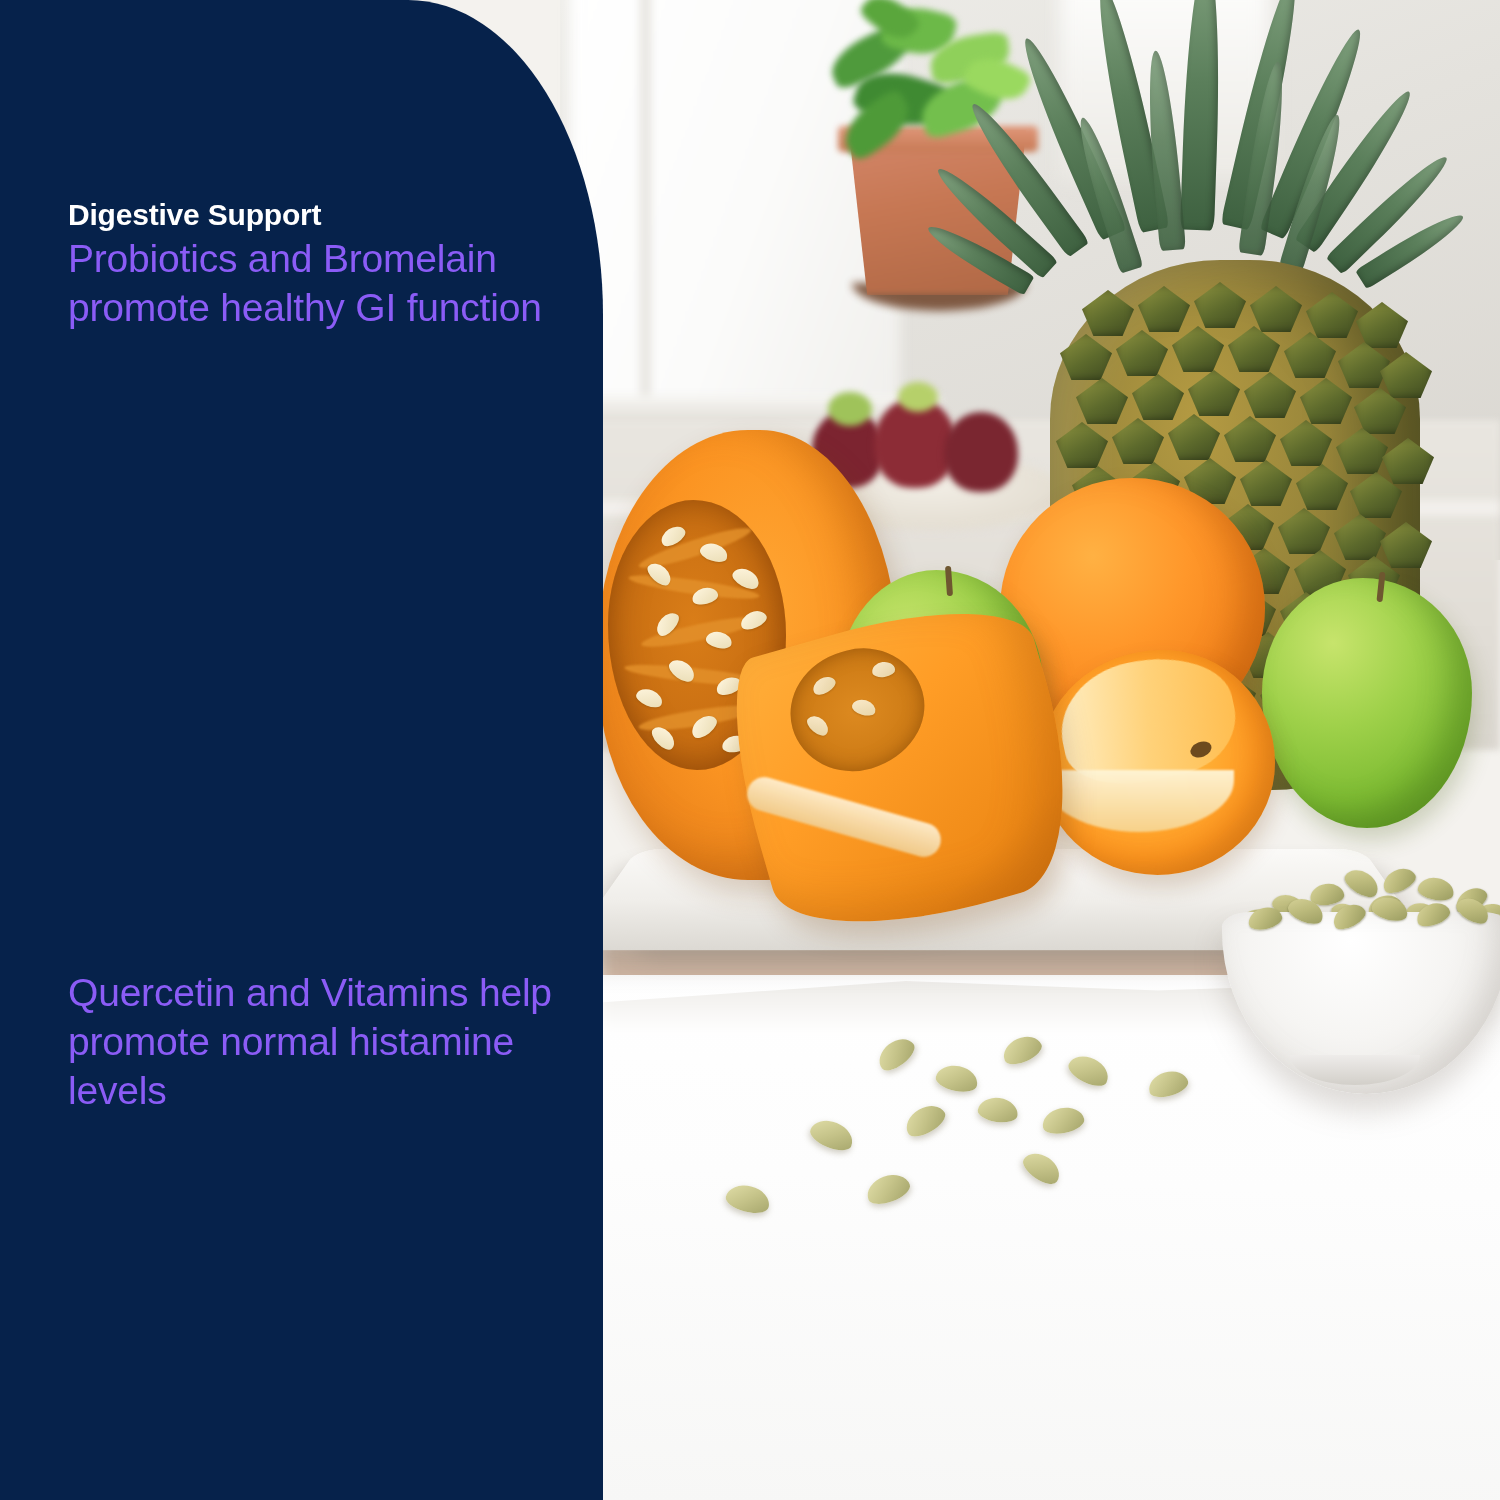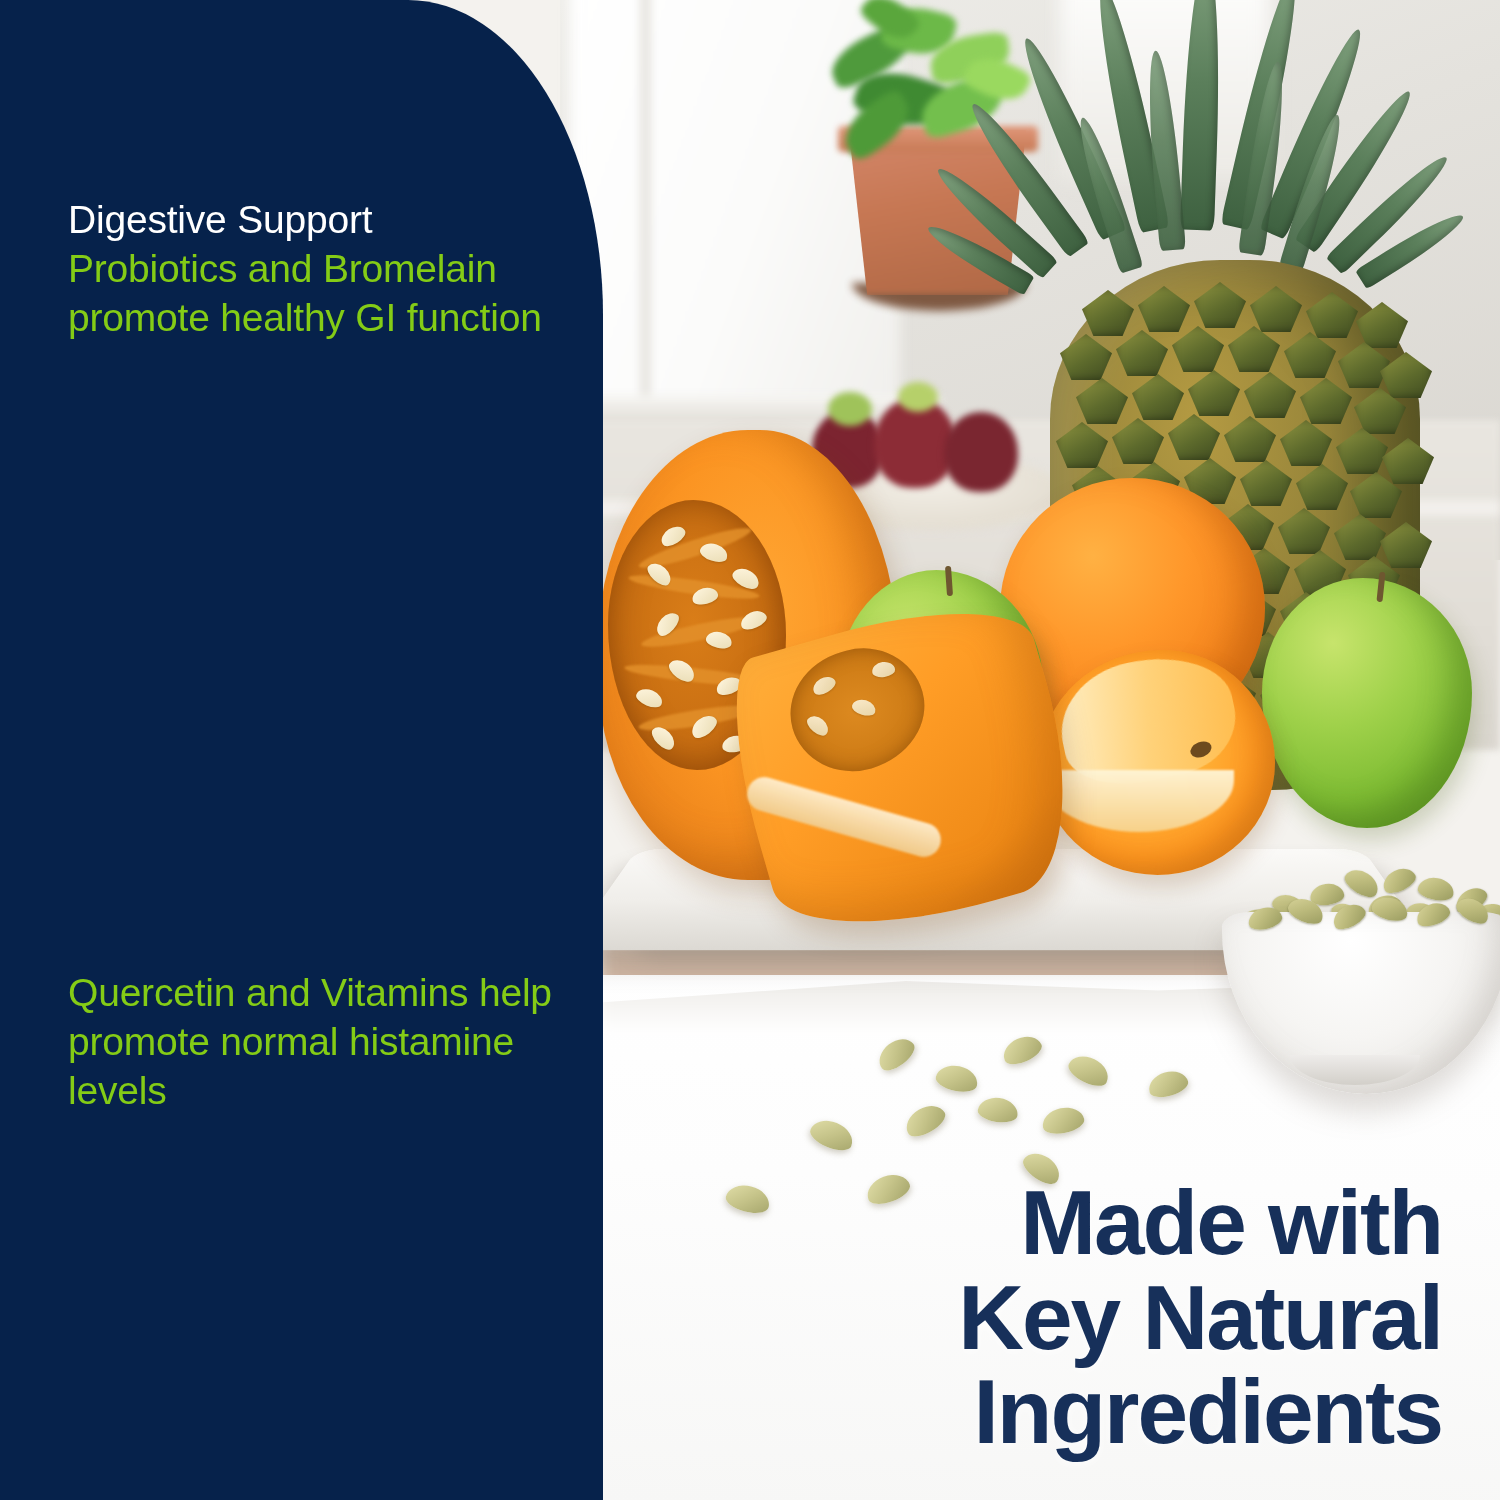--- a/index.html
+++ b/index.html
@@ -134,23 +134,23 @@
   .looseseed{position:absolute;border-radius:50% 50% 50% 50%/62% 62% 38% 38%;
              background:linear-gradient(140deg,#e2dfa9 0%,#c5c389 50%,#a4a46a 100%);
              box-shadow:0 3px 6px rgba(150,145,120,.45);}
 
   
   #panel{position:absolute;left:0;top:0;width:603px;height:1500px;
          background:#06224b;border-top-right-radius:195px 315px;}
   #panel-content{position:absolute;left:68px;top:0;width:510px;height:1500px;}
 
   .block{position:absolute;left:0;width:510px;color:#ffffff;}
-  .b-head{font-size:39px;font-weight:400;line-height:1.12;letter-spacing:-.2px;margin:0 0 2px 0;}
+  .b-head{font-size:30px;font-weight:700;line-height:1.12;letter-spacing:-.2px;margin:0 0 2px 0;}
   .b-body{font-size:39px;font-weight:400;line-height:1.26;letter-spacing:-.2px;margin:0;
-          color:#84cc16;}
+          color:#8b5cf6;}
 
   #block-1{top:198px;}
   #block-2{top:548px;}
   #block-3{top:968px;}
 
   
   #headline{position:absolute;right:58px;top:1176px;width:760px;text-align:right;
             color:#17305a;font-weight:700;font-size:91px;line-height:1.04;
             letter-spacing:-2px;text-shadow:0 2px 10px rgba(255,255,255,.75);}
   #headline div{white-space:nowrap;}
@@ -397,19 +397,14 @@
       <div class="block" id="block-2">
       </div>
 
       <div class="block" id="block-3">
         <p class="b-body">Quercetin and Vitamins help promote normal histamine levels</p>
       </div>
 
     </div>
   </div>
 
-  <div id="headline">
-    <div>Made with</div>
-    <div>Key Natural</div>
-    <div>Ingredients</div>
-  </div>
 
 </div>
 
 </body></html>

